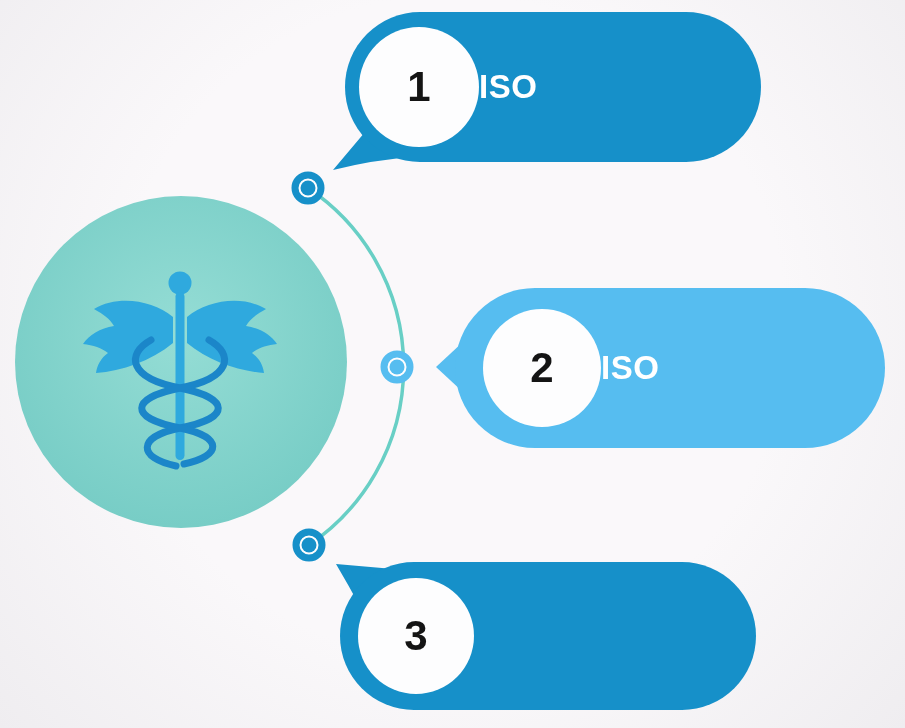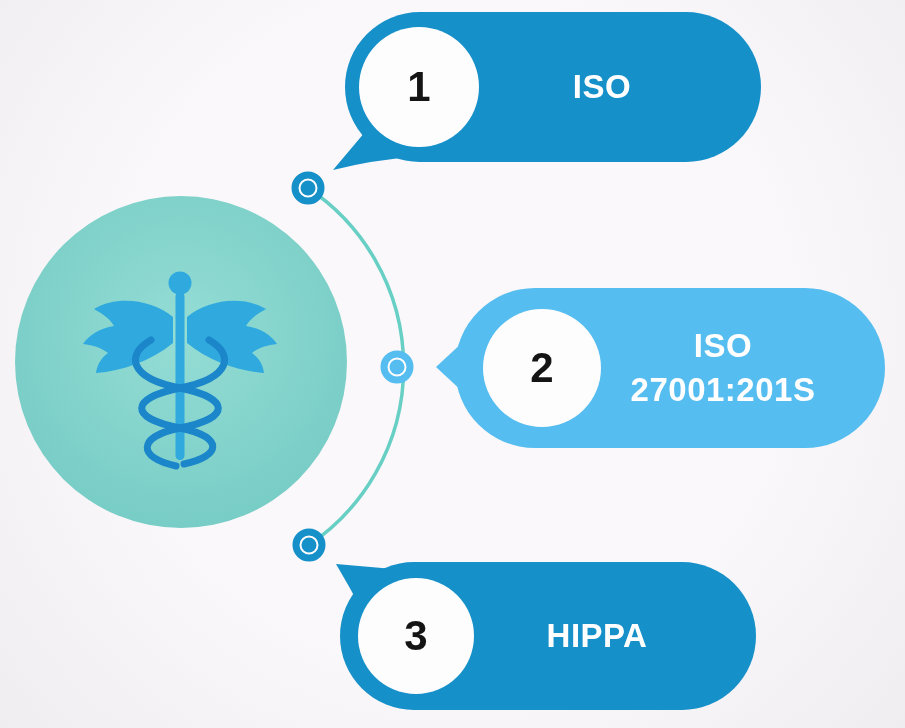--- a/index.html
+++ b/index.html
@@ -31,21 +31,21 @@
     display: flex;
     align-items: center;
     justify-content: center;
     font-weight: bold;
     color: #141414;
     font-size: 42px;
     flex: 0 0 auto;
   }
   .pill-label {
     flex: 1;
-    text-align: center;
+    text-align: left;
     color: #ffffff;
     font-weight: bold;
     font-size: 33px;
     line-height: 44px;
     letter-spacing: 0.5px;
   }
   
   .pill-1 { left: 345px; top: 12px;  width: 416px; height: 150px; }
   .pill-1 .num-circle { width: 120px; height: 120px; margin-left: 14px; }
   .pill-1 .pill-label { padding-right: 36px; }
@@ -127,26 +127,24 @@
       <div>ISO</div>
     </div>
   </div>
 
   <div class="pill pill-2 pill--light">
     <div class="num-circle">
       <span>2</span>
     </div>
     <div class="pill-label">
       <div>ISO</div>
-      <div>27001:201S</div>
     </div>
   </div>
 
   <div class="pill pill-3 pill--dark">
     <div class="num-circle">
       <span>3</span>
     </div>
     <div class="pill-label">
-      <div>HIPPA</div>
     </div>
   </div>
 
 </div>
 
 </body></html>

